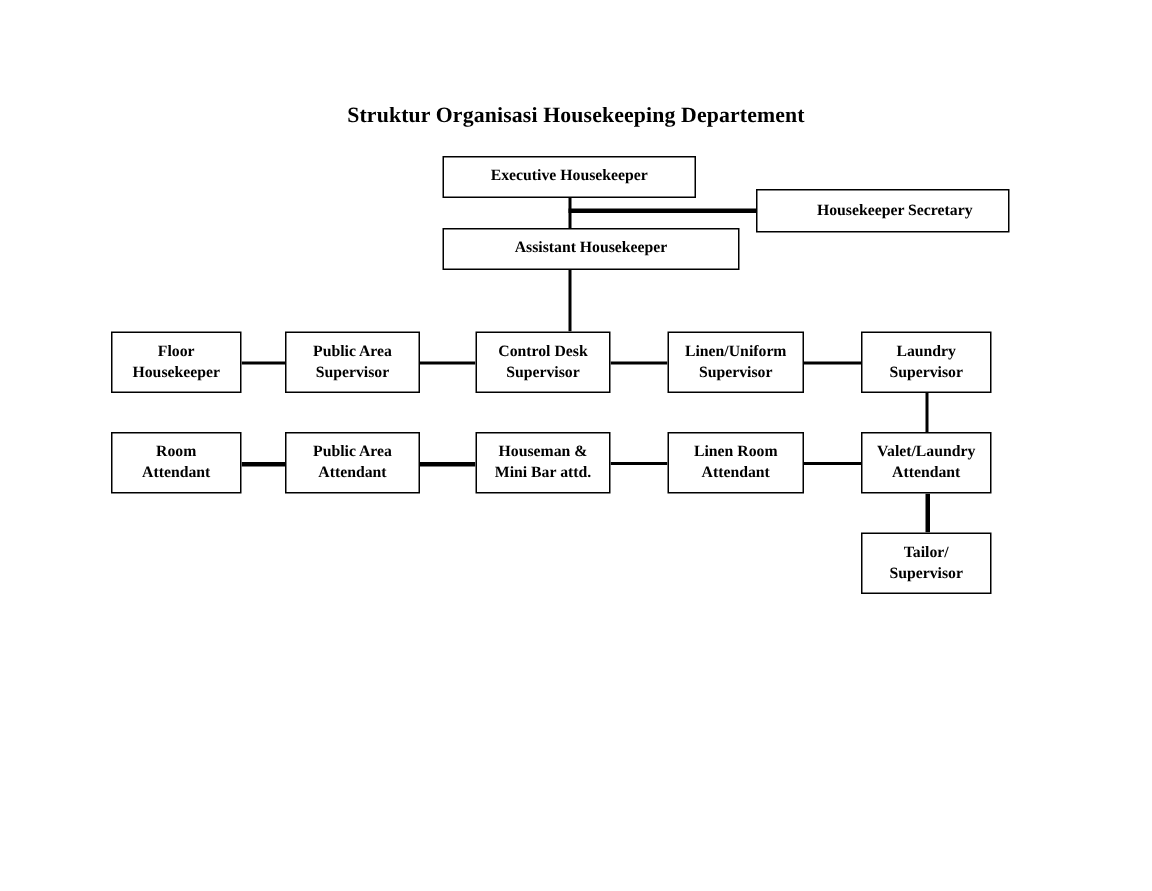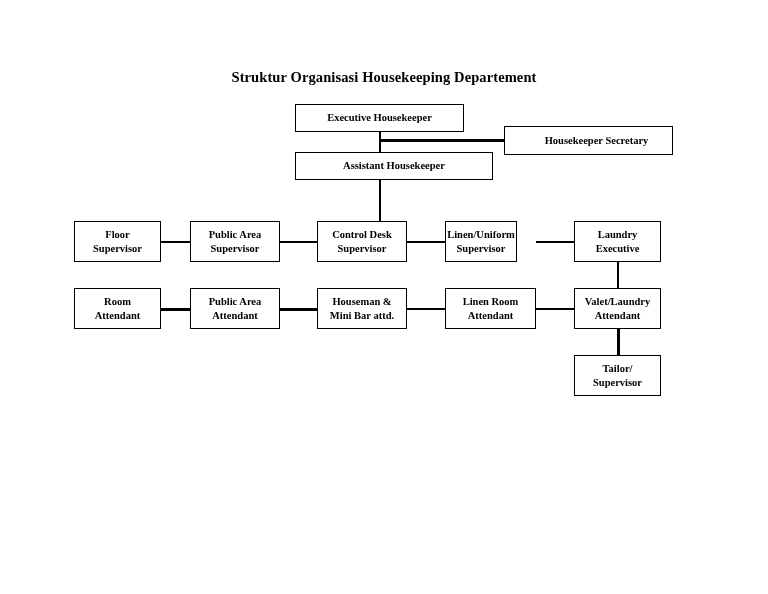--- a/index.html
+++ b/index.html
@@ -85,37 +85,37 @@
         <span class="lbl">Executive Housekeeper</span>
       </div>
       <div class="node" style="left: 504px; top: 126px; width: 169px; height: 29px; padding-left: 16px;">
         <span class="lbl">Housekeeper Secretary</span>
       </div>
       <div class="node" style="left: 295px; top: 152px; width: 198px; height: 28px; align-items: center;">
         <span class="lbl">Assistant Housekeeper</span>
       </div>
       <div class="node" style="left: 74px; top: 221px; width: 87px; height: 41px;">
         <span class="lbl">Floor
-Supervisor</span>
+Housekeeper</span>
       </div>
       <div class="node" style="left: 190px; top: 221px; width: 90px; height: 41px;">
         <span class="lbl">Public Area
 Supervisor</span>
       </div>
       <div class="node" style="left: 317px; top: 221px; width: 90px; height: 41px;">
         <span class="lbl">Control Desk
 Supervisor</span>
       </div>
-      <div class="node" style="left: 445px; top: 221px; width: 72px; height: 41px;">
+      <div class="node" style="left: 445px; top: 221px; width: 91px; height: 41px;">
         <span class="lbl">Linen/Uniform
 Supervisor</span>
       </div>
       <div class="node" style="left: 574px; top: 221px; width: 87px; height: 41px;">
         <span class="lbl">Laundry
-Executive</span>
+Supervisor</span>
       </div>
       <div class="node" style="left: 74px; top: 288px; width: 87px; height: 41px;">
         <span class="lbl">Room
 Attendant</span>
       </div>
       <div class="node" style="left: 190px; top: 288px; width: 90px; height: 41px;">
         <span class="lbl">Public Area
 Attendant</span>
       </div>
       <div class="node" style="left: 317px; top: 288px; width: 90px; height: 41px;">

